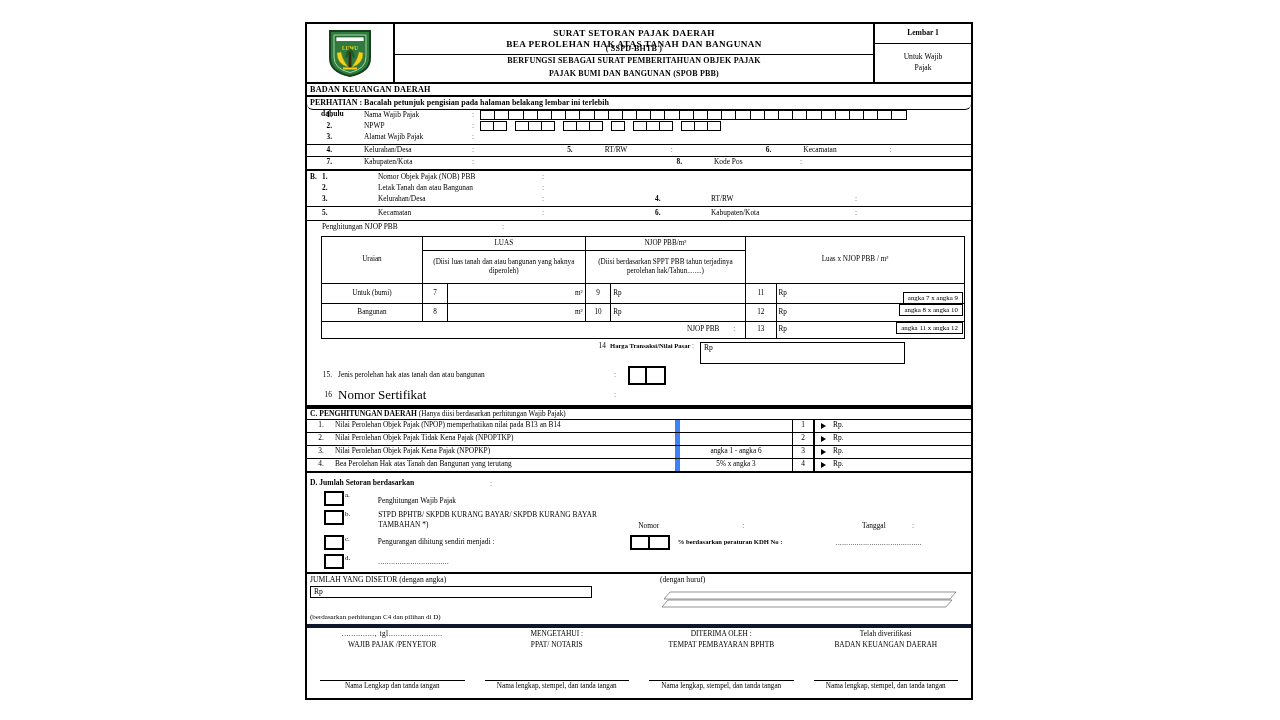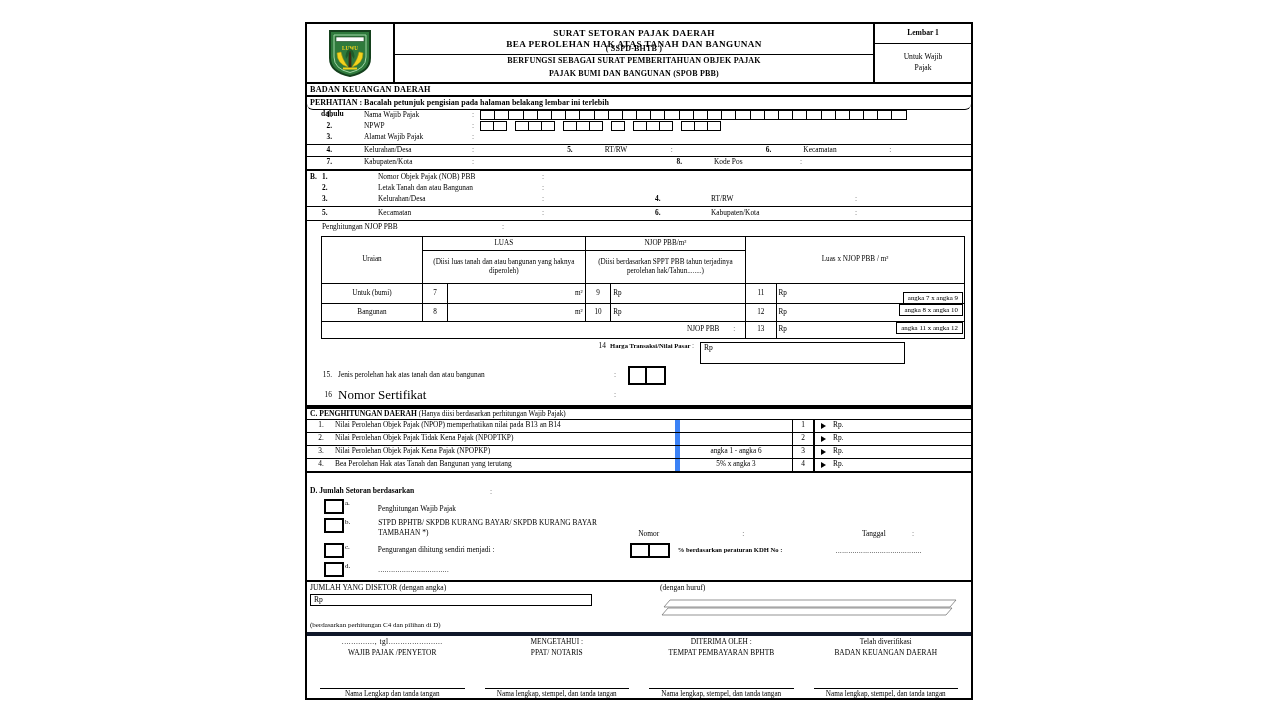--- a/index.html
+++ b/index.html
@@ -436,21 +436,21 @@
             <div class="cidx">4</div>
             <div class="cval">
               <span class="tri"></span>
               <span>Rp.</span>
             </div>
           </div>
         </div>
   </div>
 
   <div class="secD">
-    <div class="rowB" style="padding-top:13px">
+    <div class="rowB" style="padding-top:5px">
       <div style="font-size:7.6px;font-weight:bold;width:180px">D. Jumlah Setoran berdasarkan</div>
       <div class="colon">:</div>
     </div>
 
     <div class="drow" style="margin-top:1px">
       <div class="dbox"></div>
       <div class="dlet">a.</div>
       <div class="dtxt" style="margin-left:22px;margin-top:5px">Penghitungan Wajib Pajak</div>
     </div>
 

